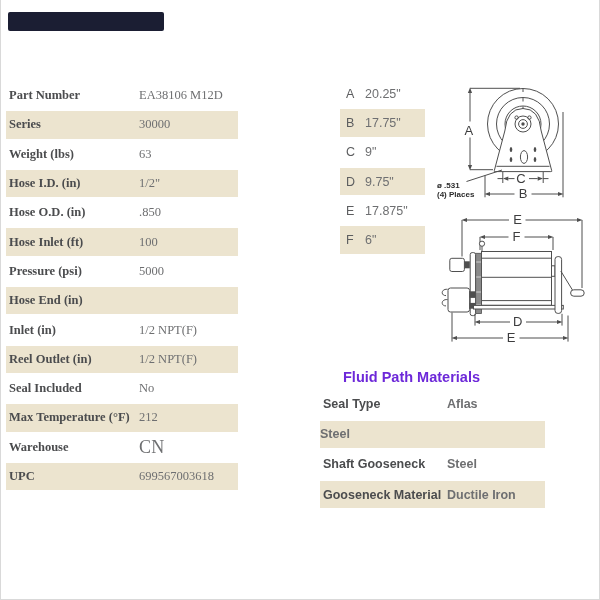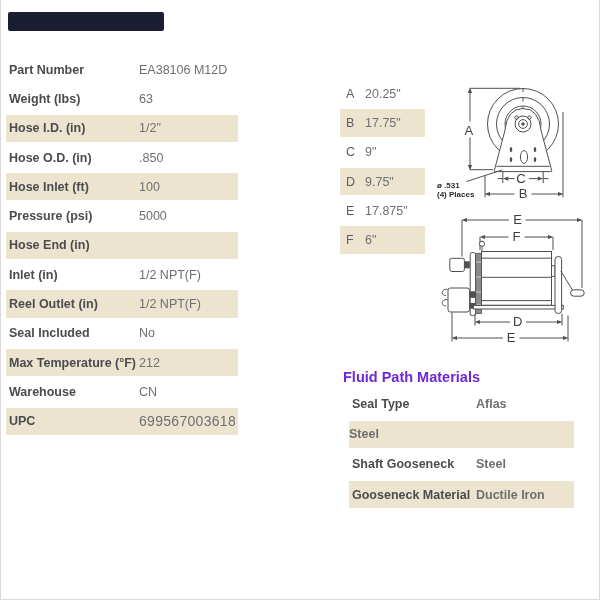--- a/index.html
+++ b/index.html
@@ -14,31 +14,31 @@
   }
   .top-bar {
     position:absolute; left:8px; top:12px; width:156px; height:19px;
     background:#1b1e33; border-radius:2px;
   }
   
   .row { height:29.3px; box-sizing:border-box; padding:1px 0; display:flex; align-items:center; }
   .row.alt { background:#ece4cf; background-clip:content-box; }
   .lbl, .val { box-sizing:border-box; white-space:nowrap; }
 
-  .spec-table { position:absolute; left:6px; top:55px; width:232px; }
+  .spec-table { position:absolute; left:6px; top:81px; width:232px;font-family:Liberation Serif, serif; }
   .spec-table .lbl { width:133px; padding-left:3px; font-size:12.5px; font-weight:bold; color:#4b4c4e; }
   .spec-table .val { font-size:12.5px; color:#6e6f71; }
-  .spec-table .row:nth-child(13) .val { font-size:14px; letter-spacing:.3px; }
+  .spec-table .row:nth-child(13) .val { font-size:18px; letter-spacing:.3px; }
 
   .dim-table { position:absolute; left:340px; top:79px; width:85px; }
   .dim-table .lbl { width:25px; padding-left:6px; font-size:12.5px; color:#5c5d5f; }
   .dim-table .val { font-size:12.5px; color:#6e6f71; }
 
   .fluid-title { position:absolute; left:343px; top:369px; font-size:14.5px; font-weight:bold; color:#6d28d9; }
-  .fluid-table { position:absolute; left:349px; top:389px; width:225px; }
+  .fluid-table { position:absolute; left:320px; top:389px; width:225px; }
   .fluid-table .row { height:30.2px; padding:1.6px 0; }
   .fluid-table .lbl { width:127px; padding-left:3px; font-size:12.5px; font-weight:bold; color:#4b4c4e; }
   .fluid-table .val { font-size:12.5px; color:#6e6f71;font-weight:bold; }
 
   svg.drawings { position:absolute; left:430px; top:75px; width:170px; height:285px; }
   .ln { stroke:#4f4f4f; stroke-width:1; fill:none; }
   .fw { fill:#ffffff; stroke:#4f4f4f; stroke-width:1; }
   .ar { fill:#4f4f4f; stroke:none; }
   text.dim { font-size:13px; font-family:"Liberation Sans",sans-serif; fill:#3d3d3e; text-anchor:middle; }
   text.note { font-size:8px; font-weight:bold; font-family:"Liberation Sans",sans-serif; fill:#2b2b2b; }
@@ -46,20 +46,24 @@
 </head>
 <body>
 
 <div class="frame"></div>
 <div class="top-bar"></div>
 
 <div class="spec-table">
   <div class="row">
       <span class="lbl">Part Number</span>
       <span class="val">EA38106 M12D</span>
+    </div>
+  <div class="row alt">
+      <span class="lbl">Series</span>
+      <span class="val">30000</span>
     </div>
   <div class="row">
       <span class="lbl">Weight (lbs)</span>
       <span class="val">63</span>
     </div>
   <div class="row alt">
       <span class="lbl">Hose I.D. (in)</span>
       <span class="val">1/2"</span>
     </div>
   <div class="row">

